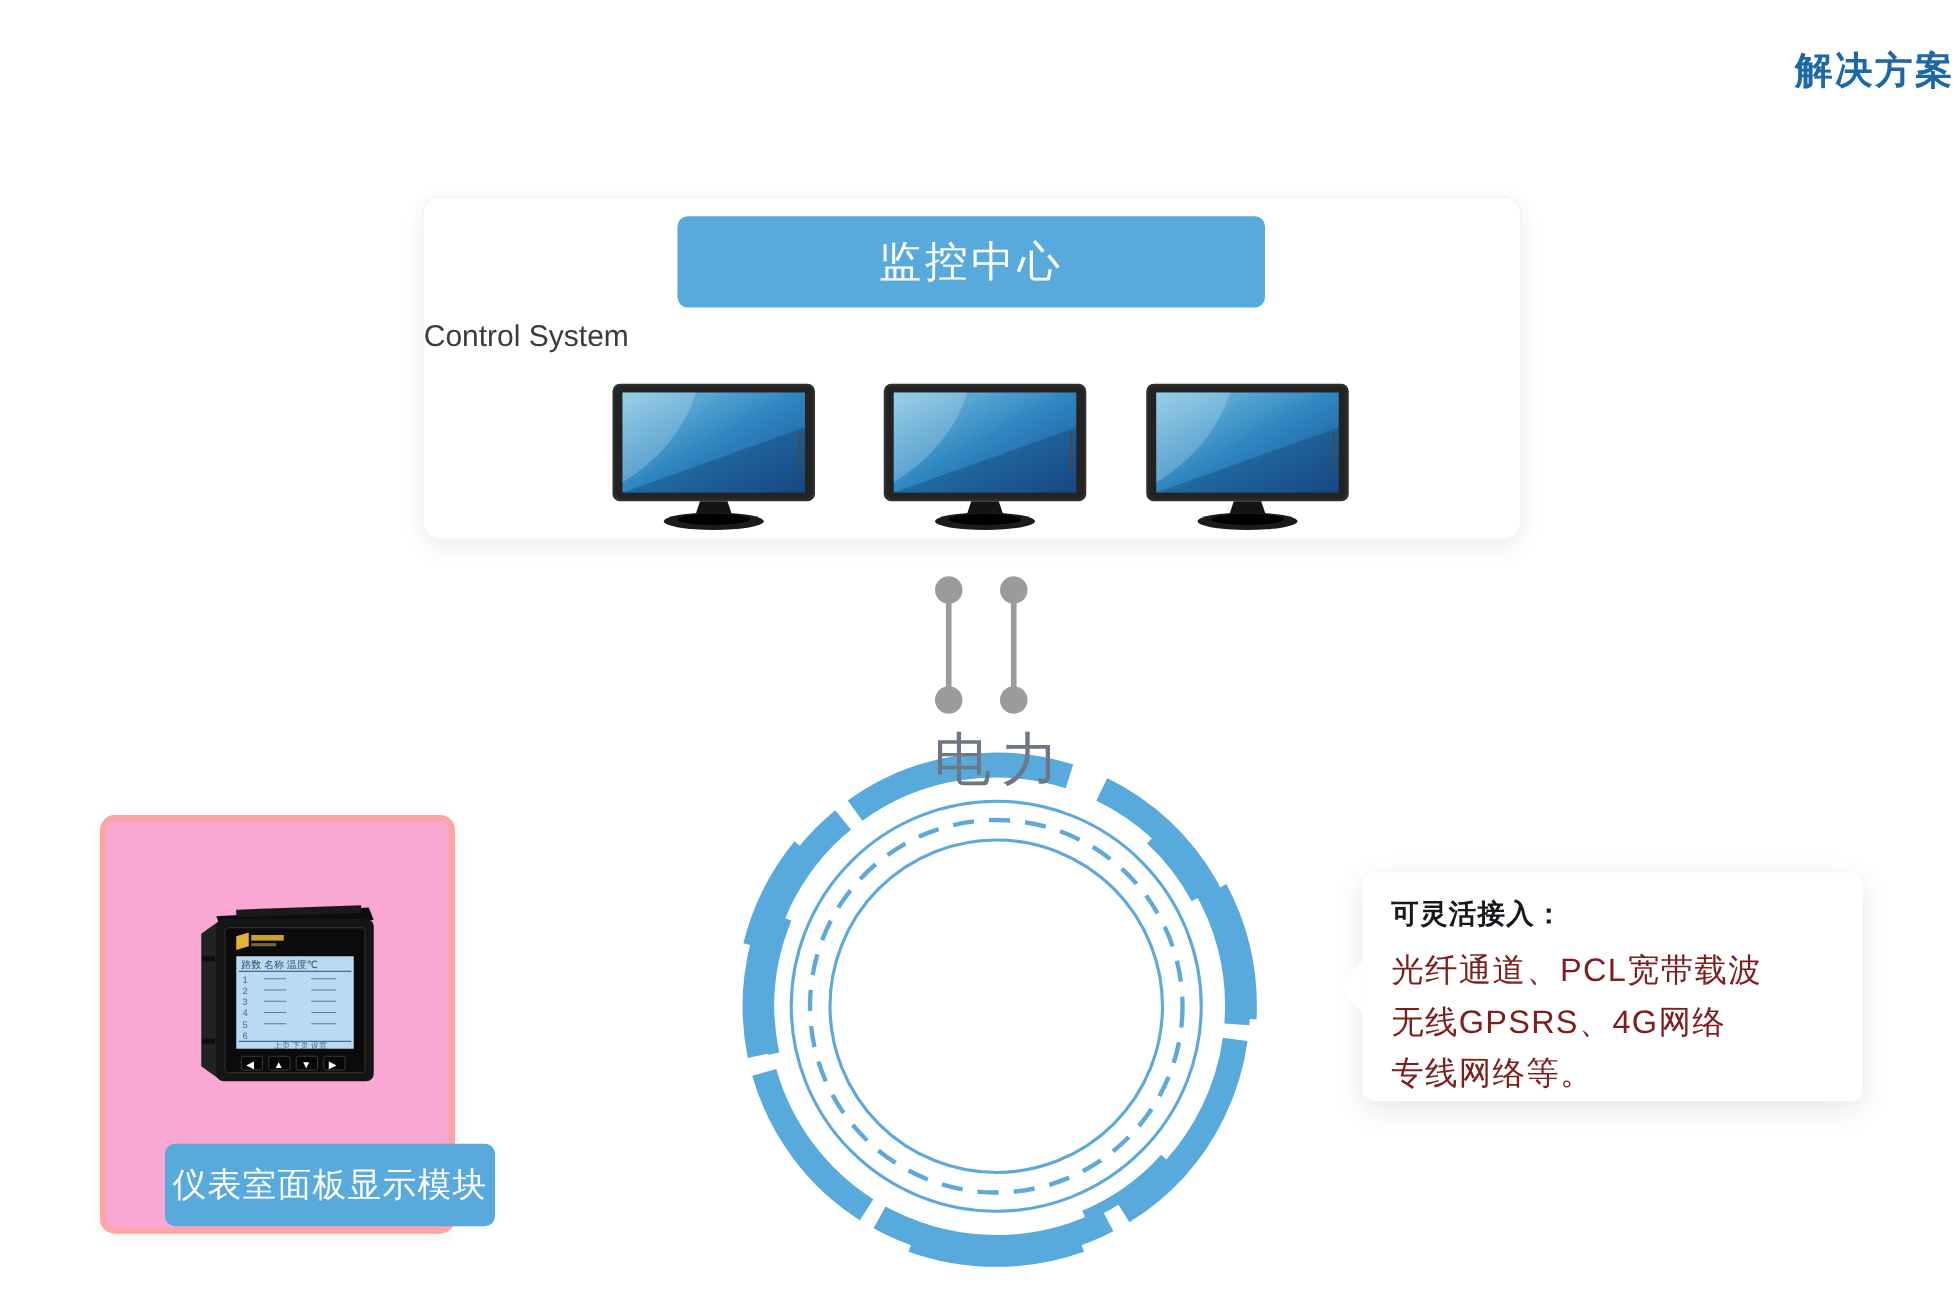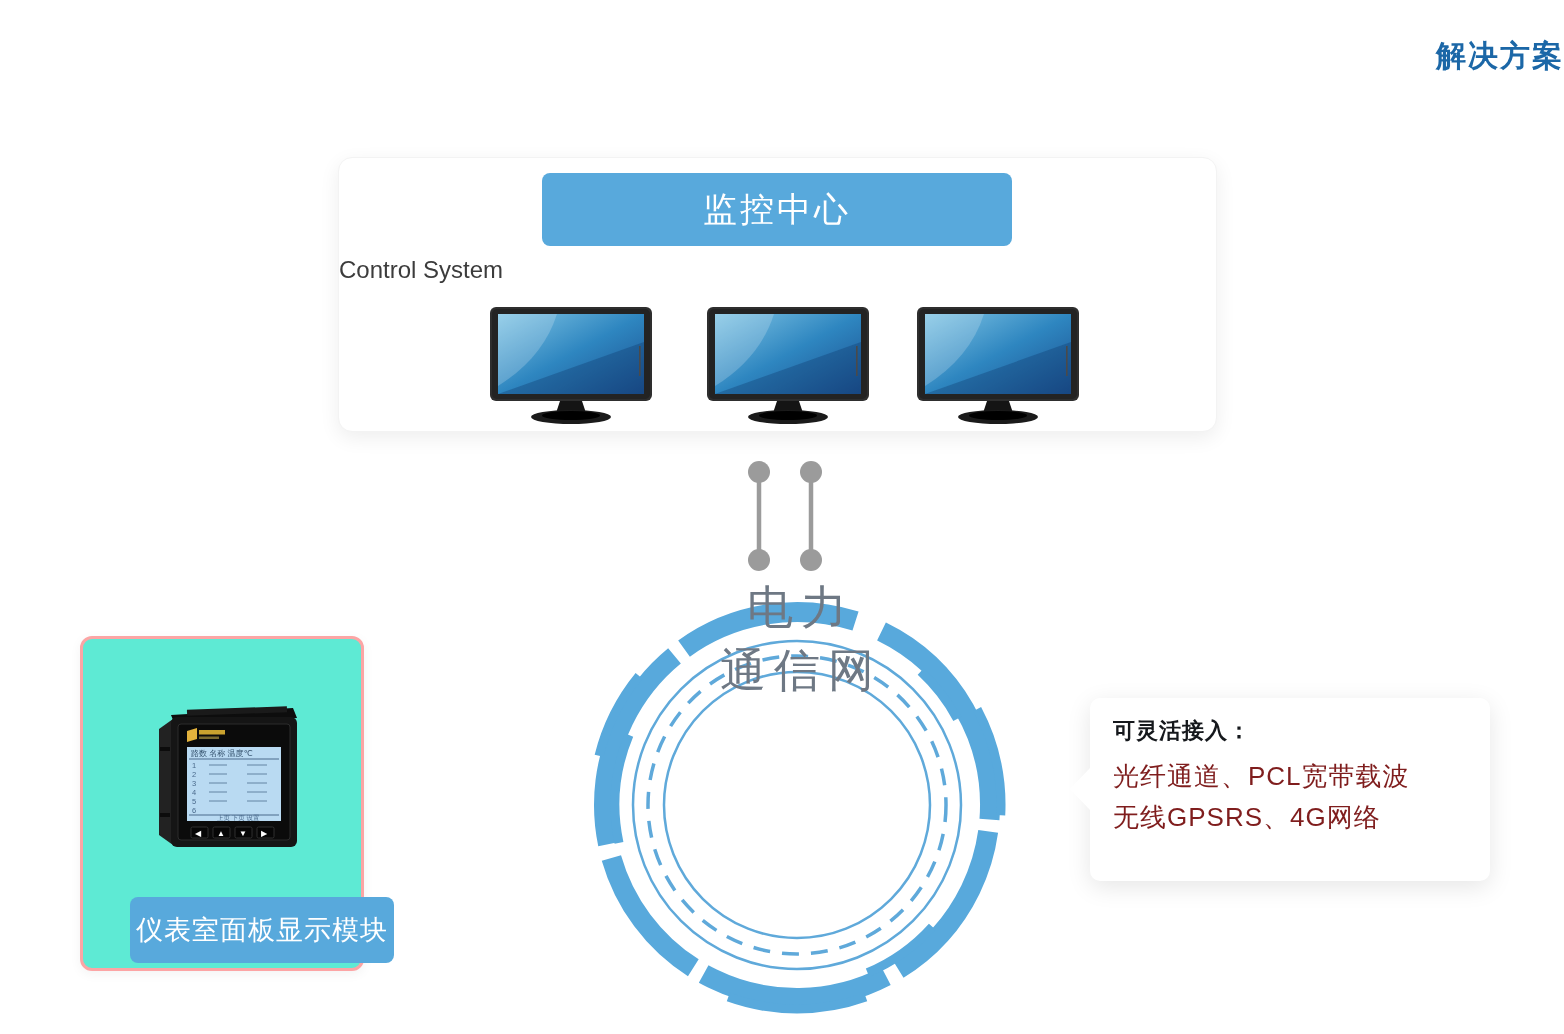--- a/index.html
+++ b/index.html
@@ -47,22 +47,22 @@
   .net-label {
     position: absolute; left: 577px; top: 585px; width: 440px; height: 440px;
     display: flex; flex-direction: column; align-items: center; justify-content: flex-start;
     transform: translateY(-9px);
     color: #6E7884; font-size: 46px; line-height: 63px;
     letter-spacing: 8px; padding-left: 8px; text-align: center;
   }
 
   
   .meter-card {
-    position: absolute; left: 80px; top: 636px; width: 284px; height: 335px;
-    background: #5eead4; border: 3px solid #fca5a5; border-radius: 12px;
+    position: absolute; left: 80px; top: 652px; width: 284px; height: 335px;
+    background: #f9a8d4; border: 5px solid #fca5a5; border-radius: 12px;
     box-shadow: 0 3px 12px rgba(0,0,0,0.05);
   }
   .meter-img { position: absolute; left: 64px; top: 56px; width: 156px; height: 166px; }
   .meter-label {
     position: absolute; left: 10px; top: 258px; width: 264px; height: 66px;
     background: #58A9DC; border-radius: 8px;
     display: flex; align-items: center; justify-content: center;
     color: #ffffff; font-size: 27px; letter-spacing: 1px; margin-left: 37px;
   }
 
@@ -154,21 +154,20 @@
   <svg class="net-circle" viewBox="0 0 440 440">
     <circle cx="220" cy="220" r="193" fill="none" stroke="#58A9DC" stroke-width="20" stroke-dasharray="230 12 170 14 190 12 140 14 210 12 180 28" transform="rotate(-64 220 220)"></circle>
     <circle cx="220" cy="220" r="204" fill="none" stroke="#58A9DC" stroke-width="9" stroke-dasharray="110 240 140 300 90 402" transform="rotate(-28 220 220)"></circle>
     <circle cx="220" cy="220" r="182" fill="none" stroke="#58A9DC" stroke-width="9" stroke-dasharray="80 320 110 350 60 223" transform="rotate(42 220 220)"></circle>
     <circle cx="220" cy="220" r="164" fill="none" stroke="#5FA9DA" stroke-width="2.5"></circle>
     <circle cx="220" cy="220" r="149" fill="none" stroke="#5FA9DA" stroke-width="3.5" stroke-dasharray="17 12"></circle>
     <circle cx="220" cy="220" r="133" fill="none" stroke="#5FA9DA" stroke-width="2.5"></circle>
   </svg>
   <div class="net-label">
     <div>电力</div>
-    <div>通信网</div>
   </div>
 
   <div class="meter-card">
     <svg class="meter-img" viewBox="0 0 156 166">
 
       <polygon points="24,20 146,13 150,23 28,30" fill="#0d0d0d"></polygon>
       <rect x="40" y="13" width="100" height="6" fill="#1a1a1a" transform="rotate(-2 90 16)"></rect>
 
       <polygon points="12,34 26,24 26,150 12,140" fill="#222222"></polygon>
       <rect x="13" y="52" width="10" height="4" fill="#0c0c0c"></rect>
@@ -221,15 +220,16 @@
       </g>
     </svg>
     <div class="meter-label">仪表室面板显示模块</div>
   </div>
 
   <div class="callout">
     <div class="callout-arrow"></div>
     <div class="callout-title">可灵活接入：</div>
     <div class="callout-line">光纤通道、PCL宽带载波</div>
     <div class="callout-line">无线GPSRS、4G网络</div>
+    <div class="callout-line">专线网络等。</div>
   </div>
 
 </div>
 
 </body></html>

